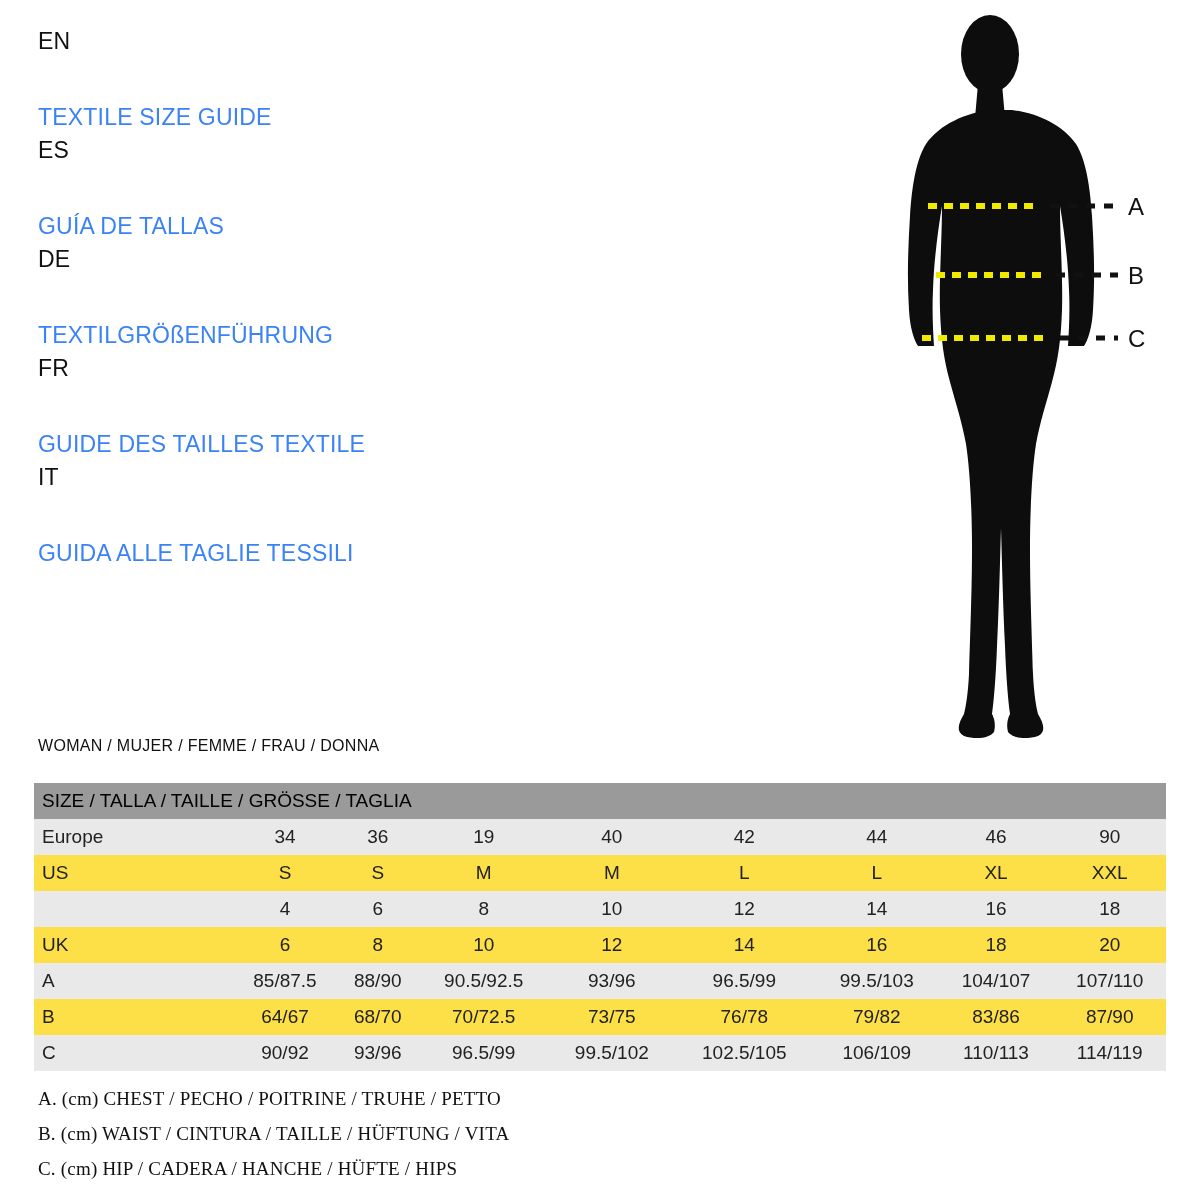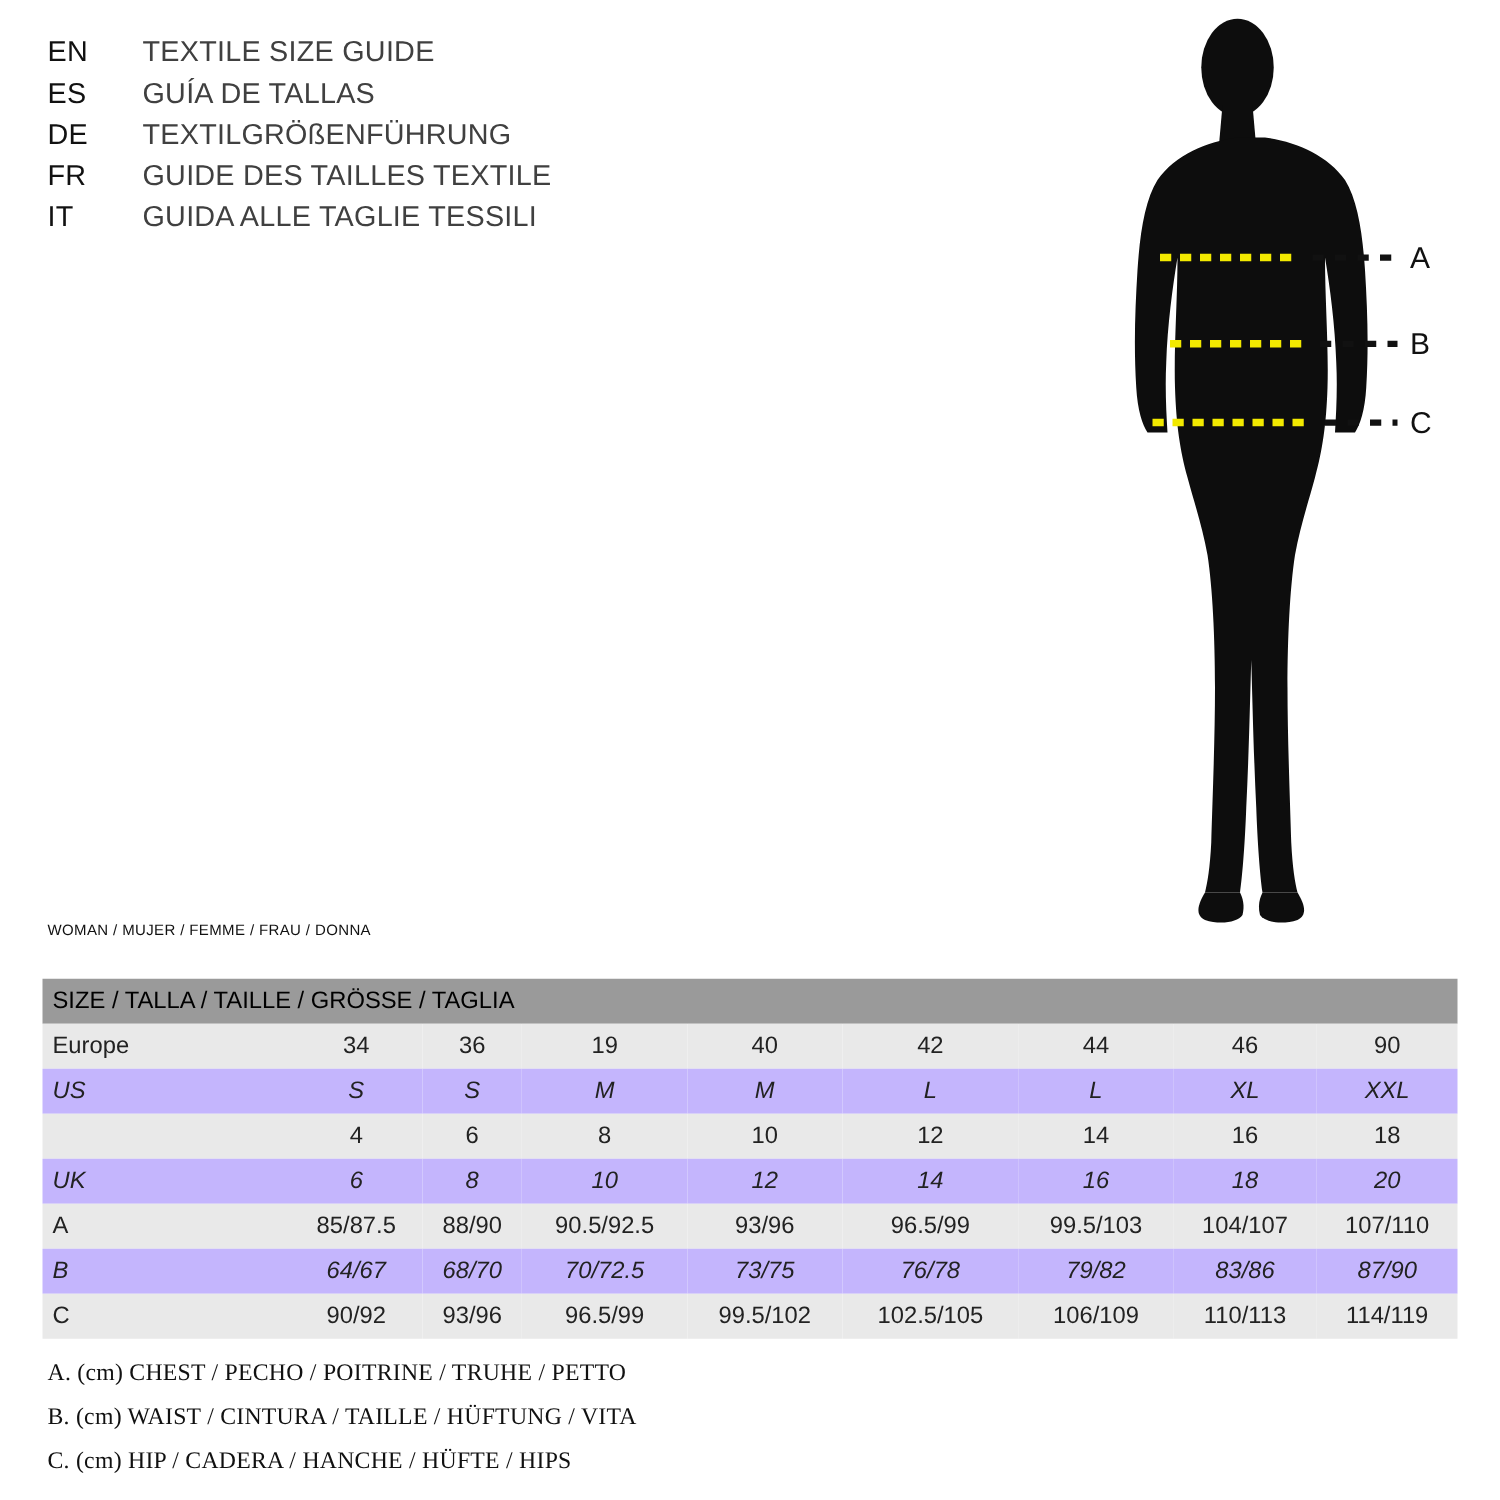--- a/index.html
+++ b/index.html
@@ -21,32 +21,33 @@
     position: absolute;
     top: 28px;
     left: 38px;
     width: 520px;
   }
   .lang-row {
     display: flex;
     align-items: baseline;
     margin-bottom: 6px;
     white-space: nowrap;
+    flex-direction: column;
   }
   .lang-code {
     width: 76px;
     flex: 0 0 76px;
     font-size: 23px;
     letter-spacing: 0.2px;
     color: #111;
   }
   .lang-title {
     font-size: 23px;
     letter-spacing: 0.2px;
-    color: #404040;
+    color: #3b82f6;
   }
 
   
   .figure-area {
     position: absolute;
     top: 10px;
     left: 860px;
     width: 330px;
     height: 730px;
   }
@@ -56,21 +57,21 @@
     position: absolute;
     font-size: 24px;
     color: #111;
   }
 
   
   .section-title {
     position: absolute;
     top: 737px;
     left: 38px;
-    font-size: 12px;
+    font-size: 16px;
     letter-spacing: 0.3px;
     color: #111;
   }
 
   
   .size-table {
     position: absolute;
     top: 783px;
     left: 34px;
     width: 1132px;
@@ -92,21 +93,21 @@
     width: 190px;
   }
   .size-table thead th {
     background: #9a9a9a;
     color: #000000;
     text-align: left;
     padding-left: 8px;
     font-size: 19px;
   }
   .size-table tbody tr.shade-a { background: #e9e9e9; margin-top: 44px; }
-  .size-table tbody tr.shade-b { background: #c4b5fd; font-style: italic; }
+  .size-table tbody tr.shade-b { background: #fde047; }
 
   
   .footnotes {
     position: absolute;
     top: 1088px;
     left: 38px;
     width: 800px;
   }
   .footnote {
     font-size: 19px;

